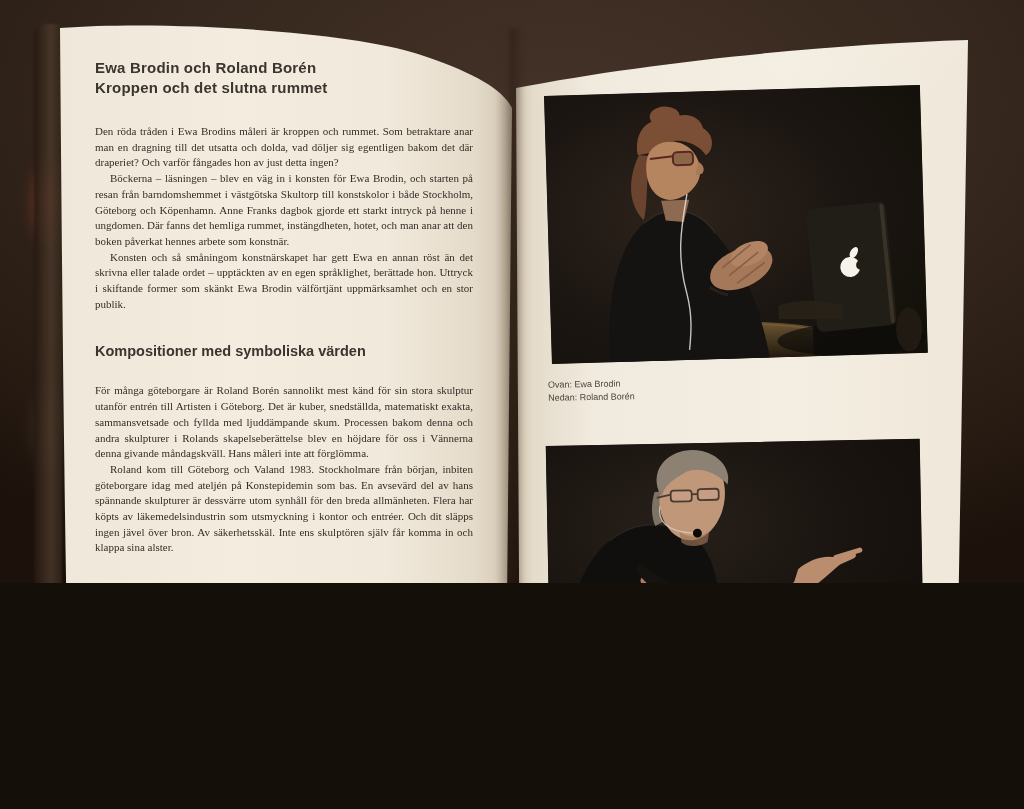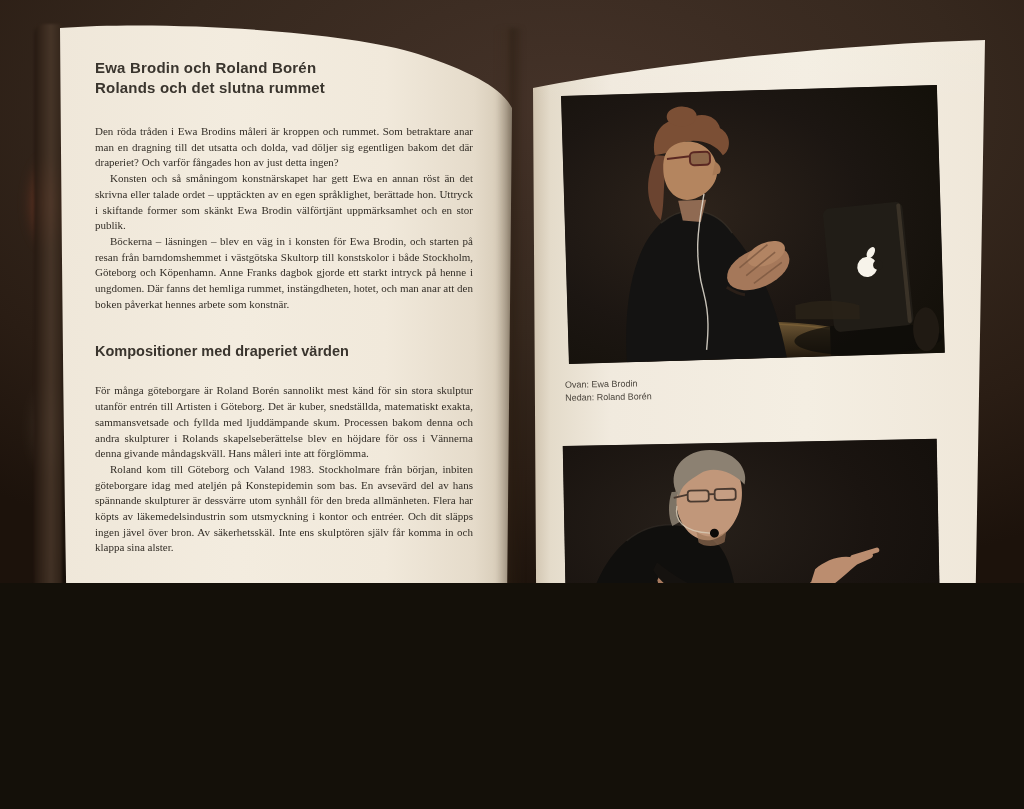--- a/index.html
+++ b/index.html
@@ -27,21 +27,21 @@
   
   #left-page{
     position:absolute;left:50px;top:16px;width:466px;height:772px;z-index:2;
     clip-path:path("M10,12 C120,4 300,16 368,38 C420,55 452,72 462,92 L456,690 C400,718 300,742 170,752 L20,762 C14,510 12,260 10,12 Z");
     background:
       linear-gradient(to bottom, rgba(0,0,0,0) 78%, rgba(115,95,70,.20) 97%),
       linear-gradient(to right, #efe7d9 0%, #f3ecdf 40%, #f1e9db 72%, #e5dbca 91%, #cfc3ae 100%);
     filter:drop-shadow(0 12px 16px rgba(0,0,0,.45));
   }
   #right-page{
-    position:absolute;left:527px;top:26px;width:466px;height:730px;z-index:2;
+    position:absolute;left:510px;top:26px;width:466px;height:730px;z-index:2;
     clip-path:path("M6,62 C140,36 320,18 458,14 L446,724 C320,712 140,702 10,708 Z");
     background:
       linear-gradient(to bottom, rgba(255,255,255,.06) 0%, rgba(0,0,0,0) 12%, rgba(0,0,0,0) 86%, rgba(110,90,65,.16) 100%),
       linear-gradient(to right, #c9bba5 0%, #e4dbca 5%, #f1eade 18%, #f4eee2 60%, #efe7d9 100%);
     filter:drop-shadow(0 12px 16px rgba(0,0,0,.45));
   }
   #gutter{position:absolute;left:496px;top:28px;width:28px;height:732px;z-index:3;filter:blur(2px);
     background:linear-gradient(to right, rgba(0,0,0,0) 0%, rgba(62,46,30,.30) 40%, rgba(40,28,16,.5) 55%, rgba(0,0,0,0) 100%);}
   
   #left-text{position:absolute;left:45px;top:42px;width:378px;color:#322d27;}
@@ -72,27 +72,27 @@
   <div class="blob" id="blob-grey"></div>
   <div class="blob" id="blob-dark"></div>
   <div id="page-stack"></div>
   <div id="book-shadow"></div>
   <div id="floor-glow"></div>
 
   <div id="left-page">
     <div id="left-text">
       <div id="left-title">
         <div class="h1">Ewa Brodin och Roland Borén</div>
-        <div class="h1">Rolands och det slutna rummet</div>
+        <div class="h1">Kroppen och det slutna rummet</div>
       </div>
       <div class="body-copy">
         <p>Den röda tråden i Ewa Brodins måleri är kroppen och rummet. Som betraktare anar man en dragning till det utsatta och dolda, vad döljer sig egentligen bakom det där draperiet? Och varför fångades hon av just detta ingen?</p>
+        <p class="ind">Böckerna – läsningen – blev en väg in i konsten för Ewa Brodin, och starten på resan från barndomshemmet i västgötska Skultorp till konstskolor i både Stockholm, Göteborg och Köpenhamn. Anne Franks dagbok gjorde ett starkt intryck på henne i ungdomen. Där fanns det hemliga rummet, instängdheten, hotet, och man anar att den boken påverkat hennes arbete som konstnär.</p>
         <p class="ind">Konsten och så småningom konstnärskapet har gett Ewa en annan röst än det skrivna eller talade ordet – upptäckten av en egen språklighet, berättade hon. Uttryck i skiftande former som skänkt Ewa Brodin välförtjänt uppmärksamhet och en stor publik.</p>
-        <p class="ind">Böckerna – läsningen – blev en väg in i konsten för Ewa Brodin, och starten på resan från barndomshemmet i västgötska Skultorp till konstskolor i både Stockholm, Göteborg och Köpenhamn. Anne Franks dagbok gjorde ett starkt intryck på henne i ungdomen. Där fanns det hemliga rummet, instängdheten, hotet, och man anar att den boken påverkat hennes arbete som konstnär.</p>
-        <div class="h2">Kompositioner med draperiet värden</div>
+        <div class="h2">Kompositioner med symboliska värden</div>
         <p>För många göteborgare är Roland Borén sannolikt mest känd för sin stora skulptur utanför entrén till Artisten i Göteborg. Det är kuber, snedställda, matematiskt exakta, sammansvetsade och fyllda med ljuddämpande skum. Processen bakom denna och andra skulpturer i Rolands skapelseberättelse blev en höjdare för oss i Vännerna denna givande måndagskväll. Hans måleri inte att förglömma.</p>
         <p class="ind">Roland kom till Göteborg och Valand 1983. Stockholmare från början, inbiten göteborgare idag med ateljén på Konstepidemin som bas. En avsevärd del av hans spännande skulpturer är dessvärre utom synhåll för den breda allmänheten. Flera har köpts av läkemedelsindustrin som utsmyckning i kontor och entréer. Och dit släpps ingen jävel över bron. Av säkerhetsskäl. Inte ens skulptören själv får komma in och klappa sina alster.</p>
       </div>
     </div>
     <div id="left-pagenum">62</div>
     <div id="left-footer">2011 / FEBRUARI</div>
   </div>
 
   <div id="right-page">
 

